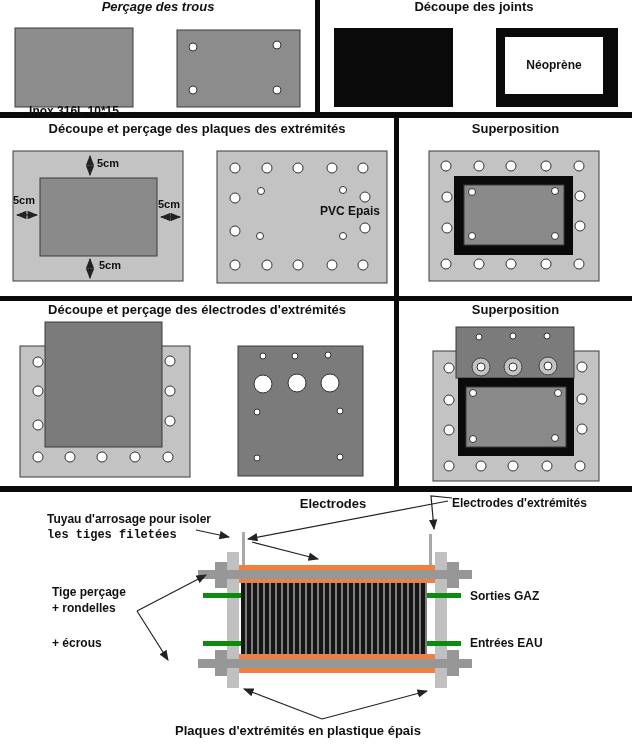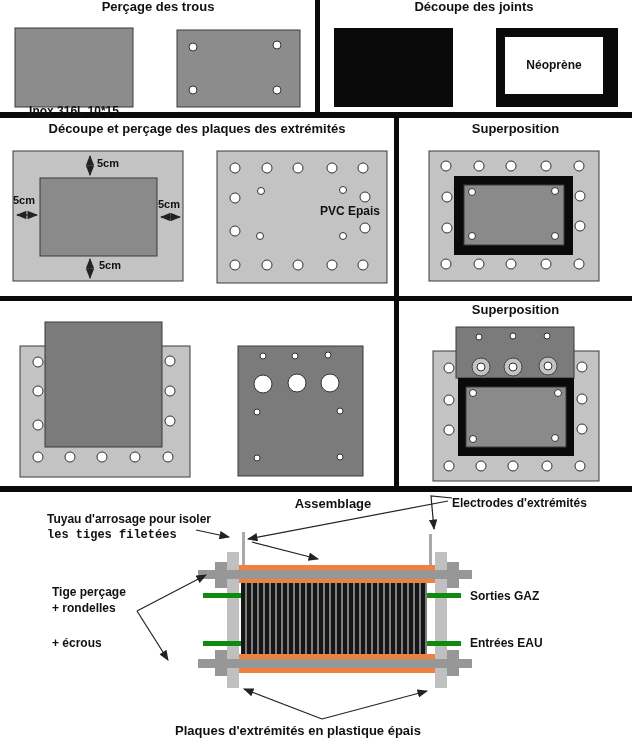--- a/index.html
+++ b/index.html
@@ -209,38 +209,39 @@
       <path class="arrow" d="M252,542 L318,559" marker-end="url(#ah)"></path>
       <path class="arrow" d="M452,498 L431,496 L434,529" marker-end="url(#ah)"></path>
       <path class="arrow" d="M137,611 L206,575" marker-end="url(#ah)"></path>
       <path class="arrow" d="M137,611 L168,660" marker-end="url(#ah)"></path>
       <path class="arrow" d="M322,719 L244,689" marker-end="url(#ah)"></path>
       <path class="arrow" d="M322,719 L427,691" marker-end="url(#ah)"></path>
     </g>
   </g>
 </svg>
 
-<div class="lbl title" style="left:0;top:2;width:316px;">Perçage des trous</div>
+<div class="lbl title" style="left:0;top:2;width:316px;font-style:italic;">Perçage des trous</div>
 <div class="lbl center" style="left:15px;top:28px;width:118px;height:79px;margin-top:44px;">Inox 316L 10*15</div>
 
 <div class="lbl title" style="left:316px;top:2;width:316px;">Découpe des joints</div>
 <div class="lbl center" style="left:505px;top:37px;width:98px;height:57px;">Néoprène</div>
 
 <div class="lbl title" style="left:0;top:122px;width:394px;">Découpe et perçage des plaques des extrémités</div>
 <div class="lbl dim" style="left:97px;top:157px;">5cm</div>
 <div class="lbl dim" style="left:13px;top:194px;">5cm</div>
 <div class="lbl dim" style="left:158px;top:198px;">5cm</div>
 <div class="lbl dim" style="left:99px;top:259px;">5cm</div>
 <div class="lbl" style="left:217px;top:205px;width:170px;text-align:center;margin-left:48px;">PVC Epais</div>
 
 <div class="lbl title" style="left:399px;top:122px;width:233px;">Superposition</div>
 
+<div class="lbl title" style="left:0;top:303px;width:394px;">Découpe et perçage des électrodes d'extrémités</div>
 <div class="lbl title" style="left:399px;top:303px;width:233px;">Superposition</div>
 
-<div class="lbl big" style="left:263px;top:497px;width:140px;">Assemblage</div>
+<div class="lbl big" style="left:263px;top:497px;width:140px;">Electrodes</div>
 <div class="lbl" style="left:452px;top:497px;">Electrodes d'extrémités</div>
 <div class="lbl" style="left:47px;top:513px;">Tuyau d'arrosage pour isoler</div>
 <div class="lbl" style="left:47px;top:529px;font-family:Liberation Mono, monospace;">les tiges filetées</div>
 <div class="lbl" style="left:52px;top:586px;">Tige perçage</div>
 <div class="lbl" style="left:52px;top:602px;">+ rondelles</div>
 <div class="lbl" style="left:52px;top:617px;margin-top:20px;">+ écrous</div>
 <div class="lbl" style="left:470px;top:590px;">Sorties GAZ</div>
 <div class="lbl" style="left:470px;top:637px;">Entrées EAU</div>
 <div class="lbl big" style="left:148px;top:724px;width:300px;">Plaques d'extrémités en plastique épais</div>
 

